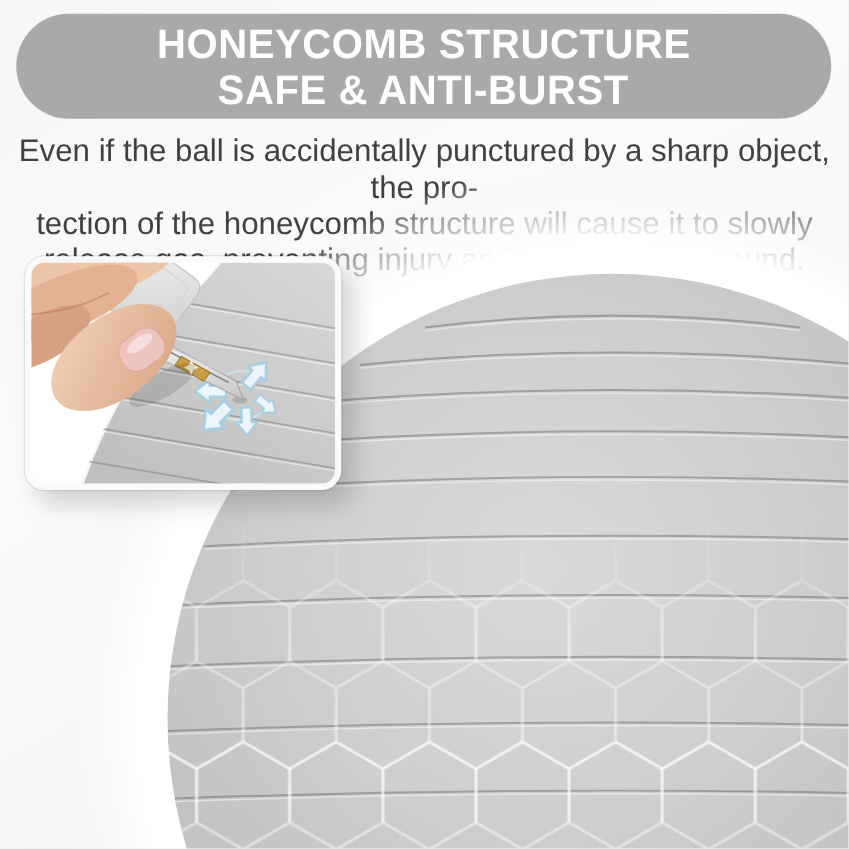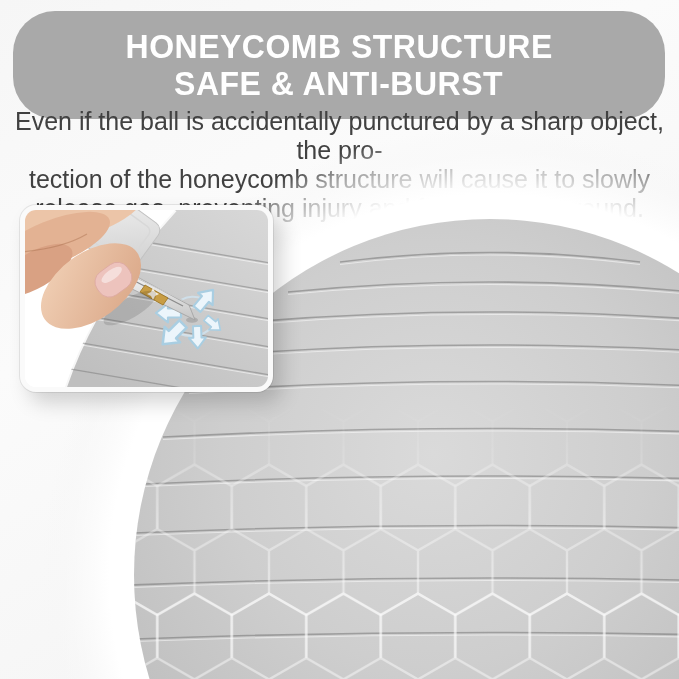--- a/index.html
+++ b/index.html
@@ -5,21 +5,21 @@
   html,body{margin:0;padding:0;background:#e9e9e9;}
   .page{
     position:relative;
     width:679px;height:679px;
     overflow:hidden;
     background:linear-gradient(150deg,#f6f6f6 0%,#fbfbfb 35%,#f5f5f5 75%,#fdfdfd 100%);
     font-family:"Liberation Sans", sans-serif;
   }
   
   .header-pill{
-    position:absolute;left:13px;top:11px;width:652px;height:108px;
+    position:absolute;left:13px;top:11px;width:652px;height:84px;
     background:#a9a9a9;border-radius:42px;
     display:flex;flex-direction:column;align-items:center;justify-content:center;
     color:#ffffff;font-weight:bold;font-size:33px;line-height:37px;letter-spacing:.5px;
     text-align:center;
   }
   .header-pill .hline{display:inline-block;transform:scaleX(.97);white-space:nowrap;}
   
   .description{
     position:absolute;left:0;top:107px;width:679px;
     text-align:center;color:#414141;

